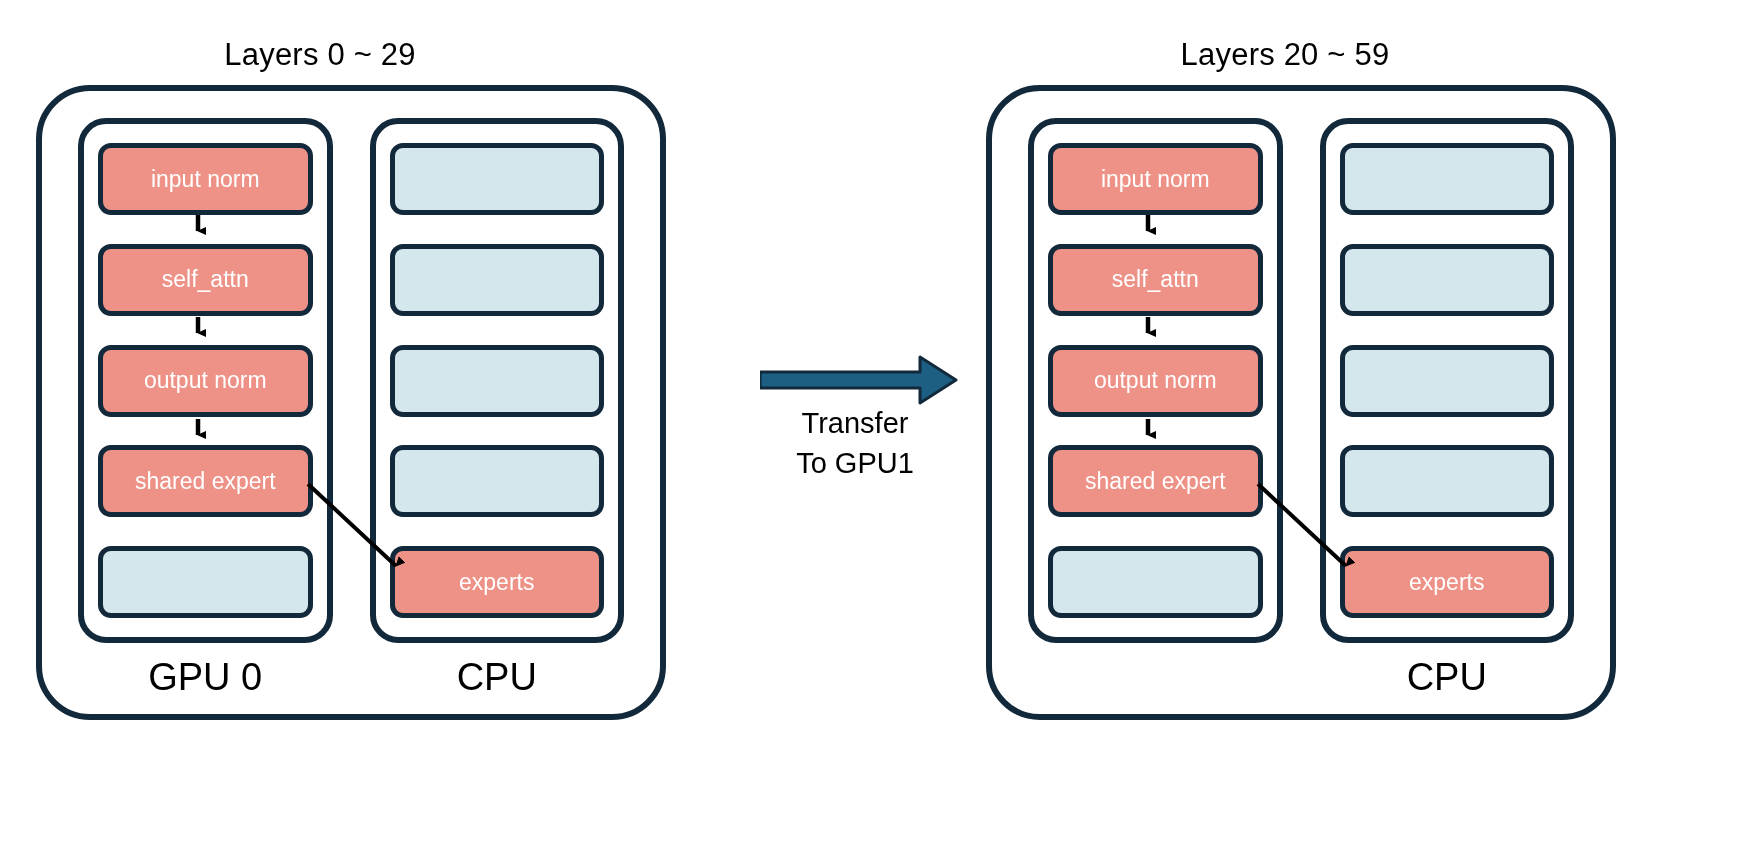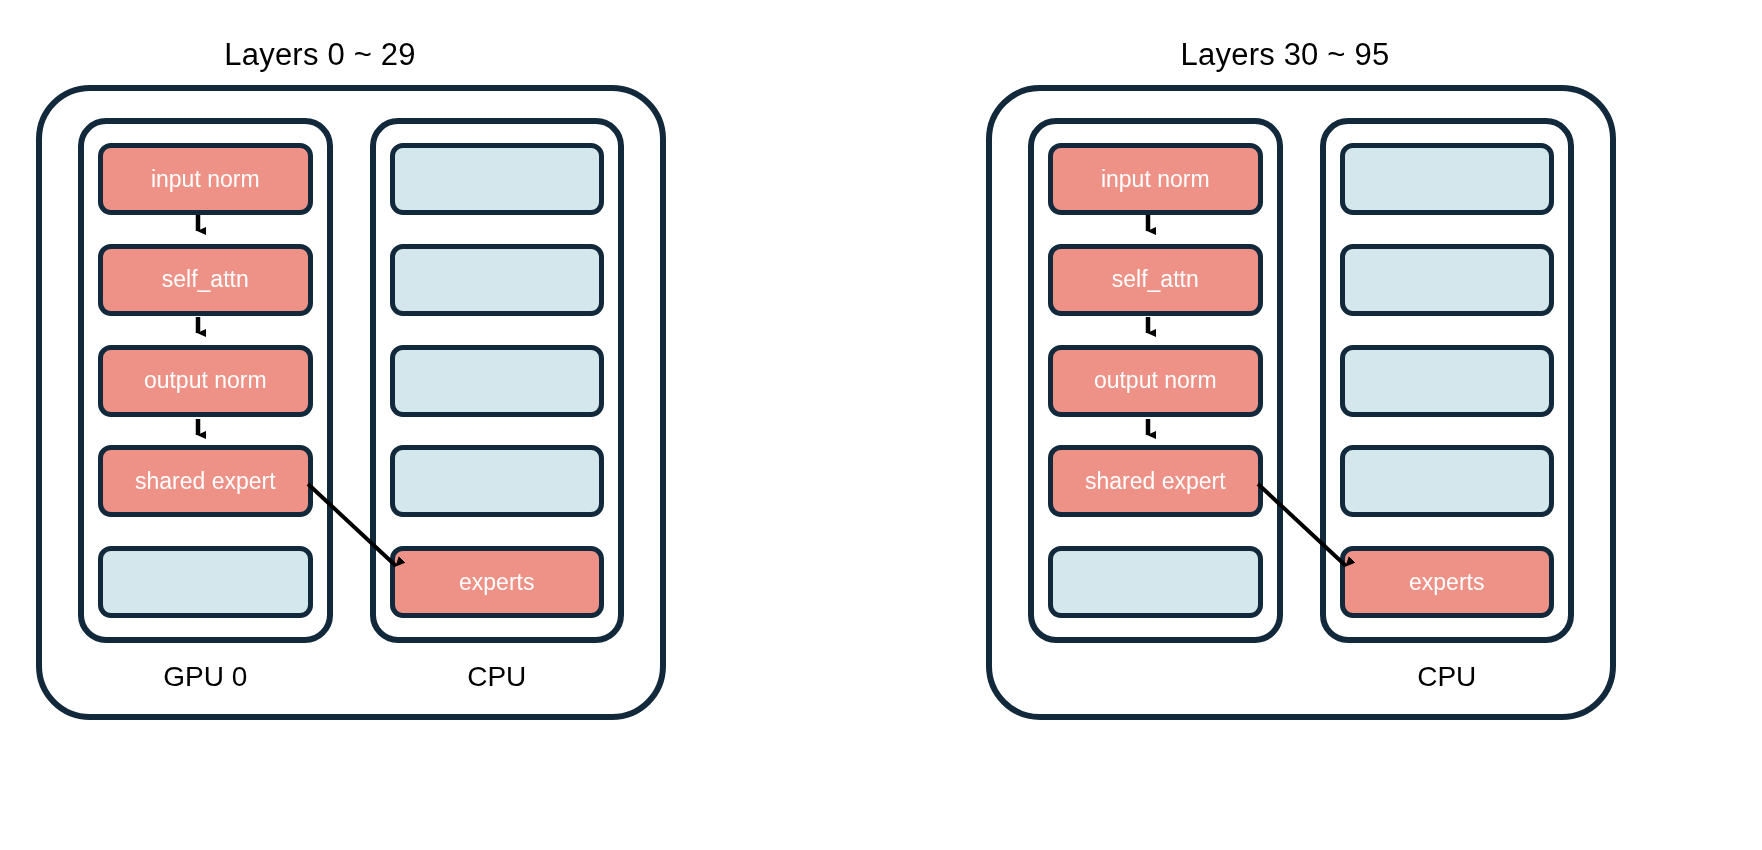--- a/index.html
+++ b/index.html
@@ -82,21 +82,21 @@
     box-sizing: border-box;
     height: 525px;
     padding: 19px 14px 19px 14px;
     display: flex;
     flex-direction: column;
     justify-content: space-between;
     background: #ffffff;
   }
   .col-label {
     text-align: center;
-    font-size: 28px;
+    font-size: 38px;
     line-height: 40px;
     color: #000000;
     margin-top: 14px;
   }
 
   
   .slot {
     height: 72px;
     border: 5px solid #12293b;
     border-radius: 13px;
@@ -203,23 +203,30 @@
     <svg class="diag-arrow" viewBox="0 0 720 850">
       <defs>
         <marker id="dtipL" markerWidth="10" markerHeight="10" refX="5" refY="9" orient="auto" markerUnits="userSpaceOnUse">
           <path d="M0.5,0 L9.5,0 L5,10 Z" fill="#000"></path>
         </marker>
       </defs>
       <line x1="288" y1="484" x2="376" y2="566" stroke="#000" stroke-width="4" marker-end="url(#dtipL)"></line>
     </svg>
   </div>
 
+  <div class="transfer">
+    <svg width="210" height="70" viewBox="0 0 210 70">
+      <path d="M0,17 L160,17 L160,2 L196,25 L160,48 L160,33 L0,33 Z" fill="#1d5f82" stroke="#12293b" stroke-width="3" stroke-linejoin="round"></path>
+    </svg>
+    <div class="transfer-label">Transfer
+To GPU1</div>
+  </div>
 
   <div class="group right">
-    <div class="group-title">Layers 30 ~ 95</div>
+    <div class="group-title">Layers 20 ~ 59</div>
 
     <div class="outer-box">
       <div class="cols">
 
         <div class="col col-gpu">
           <div class="col-card">
             <div class="slot pink">input norm</div>
             <div class="slot pink">self_attn</div>
             <div class="slot pink">output norm</div>
             <div class="slot pink">shared expert</div>

